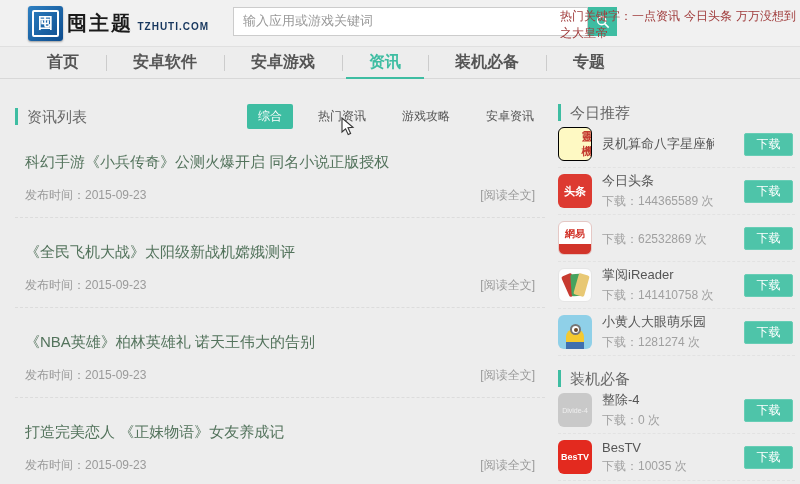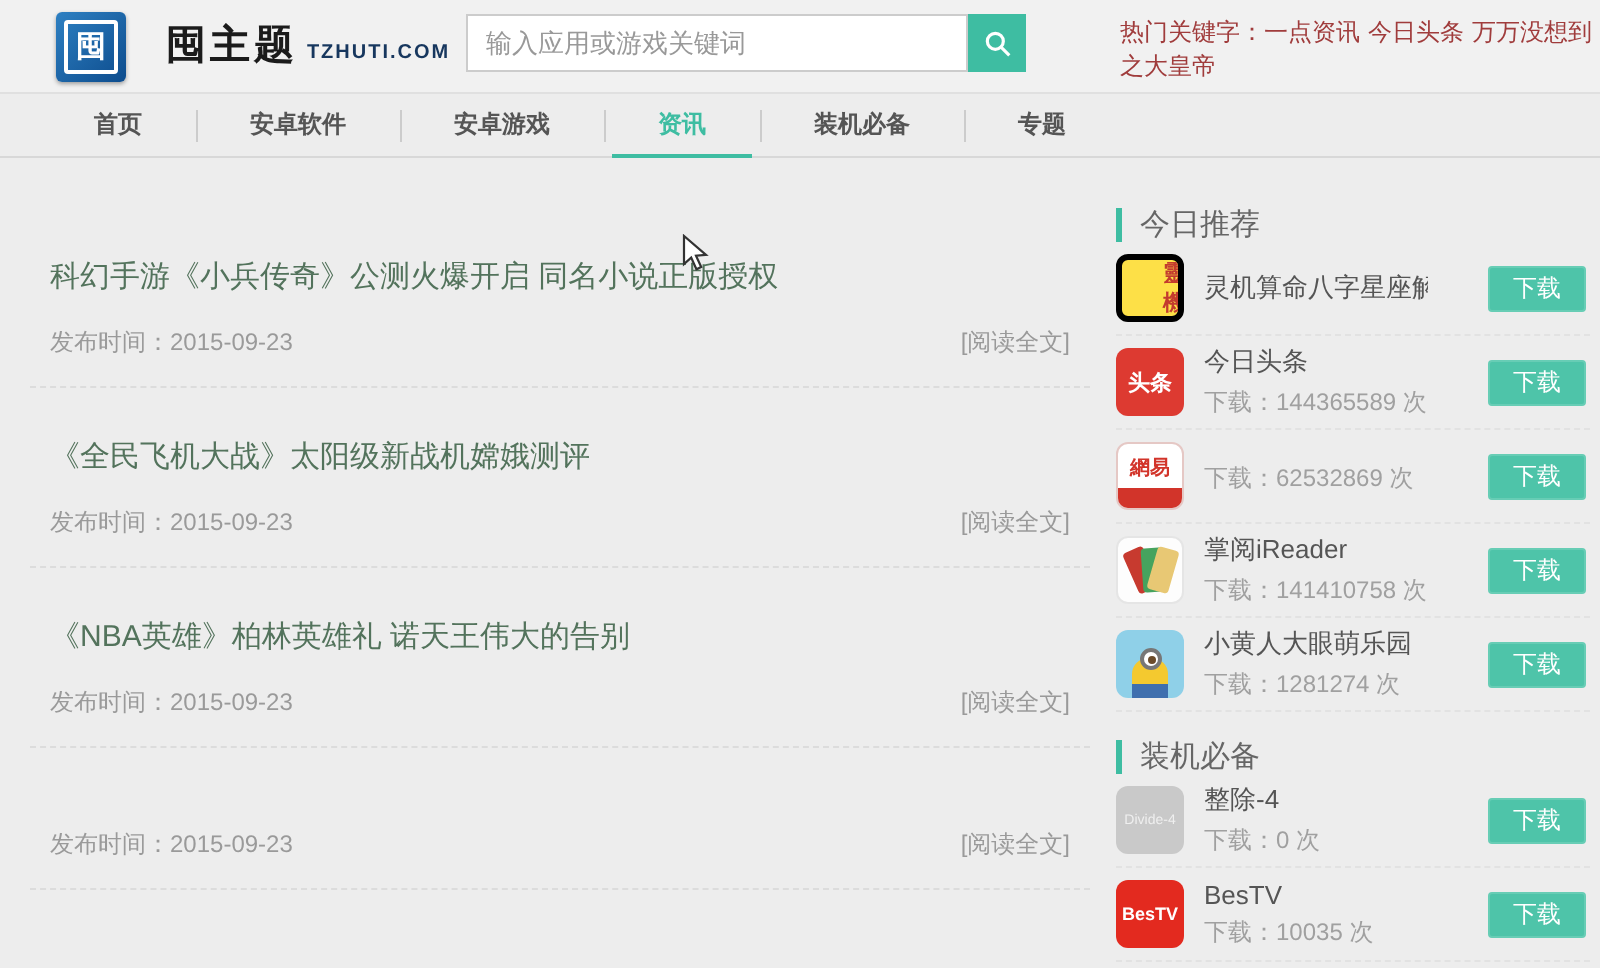--- a/index.html
+++ b/index.html
@@ -14,39 +14,39 @@
   .header { height:47px; background:#f1f1f1; border-bottom:1px solid #e0e0e0;
             display:flex; align-items:center; position:relative; }
   .logo { display:flex; align-items:center; margin-left:28px; width:200px; }
   .logo-icon { width:35px; height:35px; border-radius:3px;
     background:linear-gradient(135deg,#2e80c2,#0d4c8d);
     display:flex; align-items:center; justify-content:center; flex:0 0 auto;
     box-shadow:0 1px 2px rgba(0,0,0,.35); }
   .logo-icon-inner { width:27px; height:27px; border:2px solid #fff; border-radius:2px;
     display:flex; align-items:center; justify-content:center;
     color:#fff; font-size:15px; font-weight:bold; }
-  .logo-text { margin-left:20px; }
+  .logo-text { margin-left:4px; }
   .logo-title { font-size:20px; font-weight:bold; color:#1b1b1b; letter-spacing:2px; line-height:21px; }
   .logo-domain { font-size:10px; font-weight:bold; color:#17375e; letter-spacing:1px; }
   .search { position:absolute; left:233px; top:7px; display:flex; }
-  .search input { width:251px; height:29px; border:1px solid #ccc; background:#fff;
+  .search input { width:355px; height:29px; border:1px solid #ccc; background:#fff;
     padding:0 9px; font-size:13px; color:#444; outline:none;
-    font-family:Liberation Sans, sans-serif; }
+    font-family:Liberation Mono, monospace; }
   .search input::placeholder { color:#999; }
   .search-btn { width:29px; height:29px; border:none; background:#3ebda2; cursor:pointer;
     display:flex; align-items:center; justify-content:center; }
   .hotkeys { position:absolute; left:560px; top:8px; width:236px;
     font-size:12px; color:#a03c3c; line-height:17px; }
   .hotkeys a { color:#a03c3c; margin-right:4px; }
 
   
   .nav { height:32px; background:#ededed; border-bottom:1px solid #d8d8d8;
     display:flex; align-items:stretch; padding-left:20px; position:relative; }
   .nav-item { position:relative; display:flex; align-items:center; padding:0 27px;
-    font-size:12px; font-weight:bold; color:#555; }
+    font-size:16px; font-weight:bold; color:#555; }
   .nav-item + .nav-item::before { content:""; position:absolute; left:0; top:8px;
     width:1px; height:16px; background:#ccc; }
   .nav-item.active { color:#3ebda2; }
   .nav-item.active::after { content:""; position:absolute; left:4px; right:4px;
     bottom:-1px; height:2px; background:#3ebda2; }
 
   
   .main { display:flex; padding:25px 5px 0 15px; }
   .col-news { width:530px; flex:0 0 auto; }
   .col-side { width:237px; flex:0 0 auto; margin-left:13px; }
@@ -72,21 +72,21 @@
     display:flex; align-items:center; justify-content:center; overflow:hidden; position:relative; }
   .app-info { margin-left:10px; width:112px; overflow:hidden; }
   .app-name { font-size:13px; color:#555; white-space:nowrap; display:block; }
   .app-downloads { font-size:12px; color:#a0a0a0; margin-top:3px; white-space:nowrap; }
   .dl-btn { margin-left:auto; width:49px; height:23px; background:#4ec4a9;
     border:1px solid #67cdb5; border-radius:2px; color:#fff; font-size:12px;
     cursor:pointer; font-family:inherit; }
   .side-sec2 { margin-top:14px; }
 
   
-  .ic-lingji { background:#fde047; border:3px solid #000000; color:#c33b2e;
+  .ic-lingji { background:#fef9c3; border:1px solid #000000; color:#c33b2e;
     font-size:11px; font-weight:bold;padding-left:24px; }
   .ic-toutiao { background:#dd3a31; color:#fff; font-size:11px; font-weight:bold; }
   .ic-netease { background:linear-gradient(to bottom,#fff 68%,#d2342a 68%);
     border:1px solid #e5c8c5; color:#d2342a; font-size:10px; font-weight:bold;
     align-items:flex-start; padding-top:5px; }
   .ic-ireader { background:#fdfdfd; border:1px solid #e5e5e5; }
   .ic-ireader i { position:absolute; width:11px; height:22px; border-radius:2px; bottom:5px; }
   .ic-ireader .p1 { background:#c73a2f; left:6px; transform:rotate(-24deg); }
   .ic-ireader .p2 { background:#46a35e; left:12px; transform:rotate(-4deg); }
   .ic-ireader .p3 { background:#e8c874; left:17px; transform:rotate(16deg); }
@@ -137,20 +137,29 @@
   <a class="nav-item">安卓软件</a>
   <a class="nav-item">安卓游戏</a>
   <a class="nav-item active">资讯</a>
   <a class="nav-item">装机必备</a>
   <a class="nav-item">专题</a>
 </div>
 
 <div class="main">
 
   <div class="col-news">
+    <div class="news-head">
+      <h2 class="sec-title">资讯列表</h2>
+      <div class="tabs">
+        <a class="tab active">综合</a>
+        <a class="tab">热门资讯</a>
+        <a class="tab">游戏攻略</a>
+        <a class="tab">安卓资讯</a>
+      </div>
+    </div>
     <ul>
       <li class="news-item">
         <a class="news-title">科幻手游《小兵传奇》公测火爆开启 同名小说正版授权</a>
         <div class="news-meta">
           <span><span>发布时间：</span><span>2015-09-23</span></span>
           <a class="readmore">[阅读全文]</a>
         </div>
       </li>
       <li class="news-item">
         <a class="news-title">《全民飞机大战》太阳级新战机嫦娥测评</a>
@@ -160,20 +169,21 @@
         </div>
       </li>
       <li class="news-item">
         <a class="news-title">《NBA英雄》柏林英雄礼 诺天王伟大的告别</a>
         <div class="news-meta">
           <span><span>发布时间：</span><span>2015-09-23</span></span>
           <a class="readmore">[阅读全文]</a>
         </div>
       </li>
       <li class="news-item">
+        <a class="news-title">打造完美恋人 《正妹物语》女友养成记</a>
         <div class="news-meta">
           <span><span>发布时间：</span><span>2015-09-23</span></span>
           <a class="readmore">[阅读全文]</a>
         </div>
       </li>
     </ul>
   </div>
 
   <div class="col-side">
     <h2 class="sec-title">今日推荐</h2>

